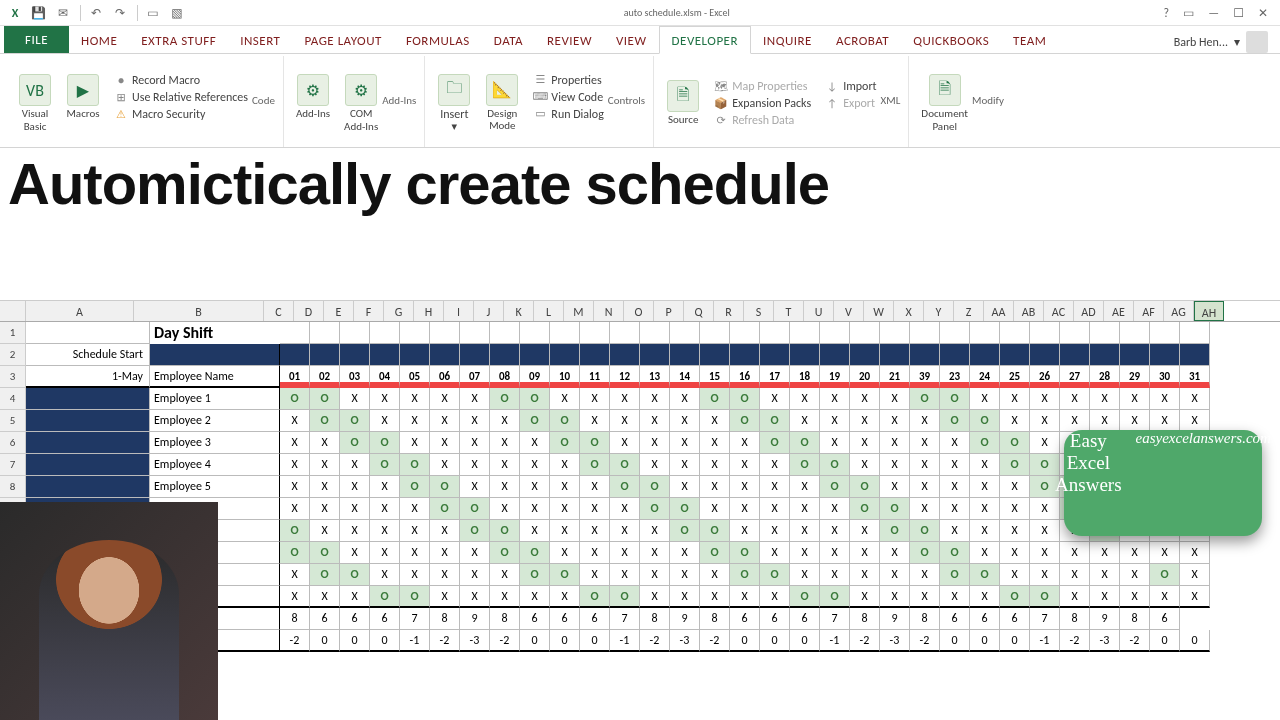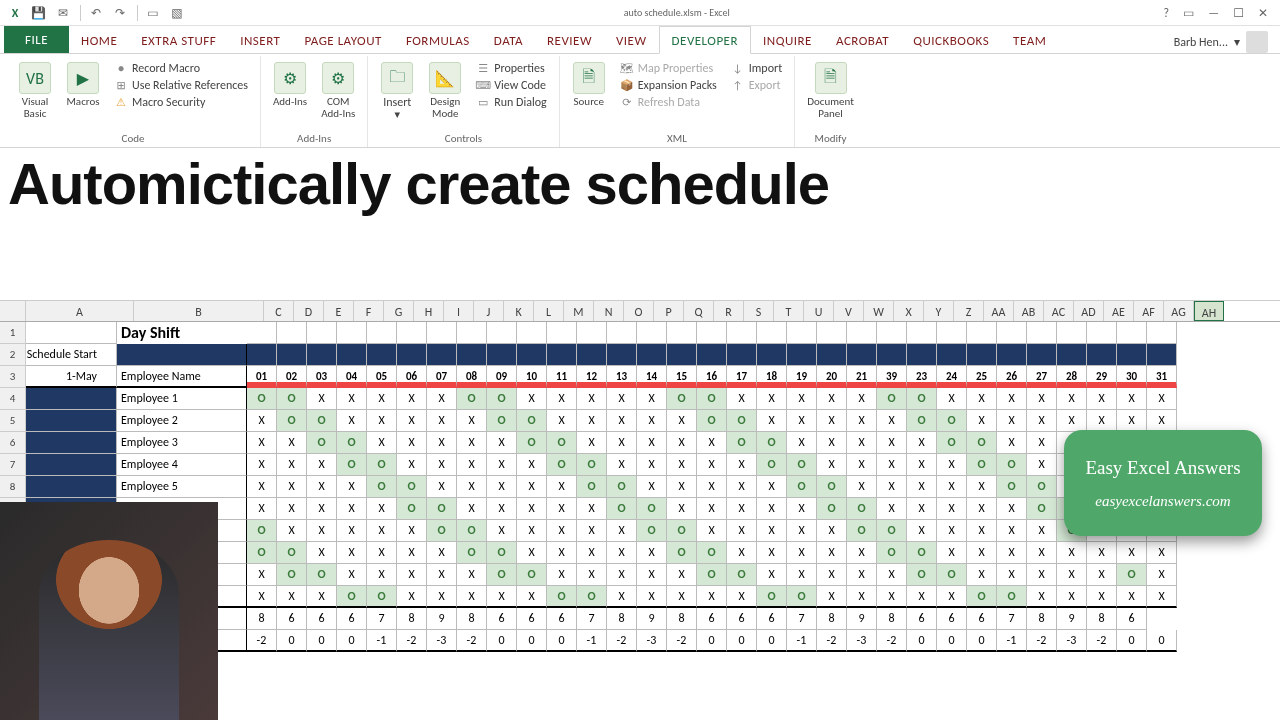--- a/index.html
+++ b/index.html
@@ -9,21 +9,21 @@
 .qat-sep{width:1px;height:16px;background:#ccc;margin:0 4px}
 .title-area{flex:1;text-align:center;color:#666;font-size:10px}
 .win-ctrl{display:flex;gap:14px;padding-right:8px;color:#666}
 .tabs{height:28px;background:#fff;display:flex;align-items:flex-end;padding-left:4px;border-bottom:1px solid #d4d4d4}
 .tab{padding:6px 12px 5px;font-size:13px;color:#7f1d1d;cursor:pointer;text-transform:uppercase;letter-spacing:.5px}
 .tab.file{background:#217346;color:#fff;padding:6px 21px}
 .tab.active{color:#217346;border:1px solid #d4d4d4;border-bottom:1px solid #fff;background:#fff;margin-bottom:-1px}
 .user-tab{margin-left:auto;display:flex;align-items:center;padding-right:12px;color:#444;font-size:12px;gap:6px}
 .avatar{width:22px;height:22px;background:#ddd;border-radius:2px}
 .ribbon{height:94px;background:#fff;display:flex;border-bottom:1px solid #d4d4d4;padding:2px 6px 0}
-.group{display:flex;flex-direction:column;align-items:center;padding:0 8px;border-right:1px solid #e5e5e5}
+.group{display:flex;align-items:center;padding:0 8px;border-right:1px solid #e5e5e5}
 .group-content{flex:1;display:flex;align-items:flex-start;gap:6px;padding-top:4px}
 .group-label{font-size:11px;color:#666;padding-bottom:2px}
 .big-btn{display:flex;flex-direction:column;align-items:center;gap:2px;padding:2px 4px;cursor:pointer;text-align:center;min-width:42px}
 .big-icon{width:32px;height:32px;background:#e8f0e4;border:1px solid #c5d9bc;border-radius:3px;display:flex;align-items:center;justify-content:center;color:#217346;font-size:16px}
 .big-label{font-size:11px;color:#444;line-height:1.1}
 .sub-col{display:flex;flex-direction:column;gap:1px}
 .sub-item{font-size:11px;color:#444;padding:1px 4px;cursor:pointer;display:flex;align-items:center;gap:4px;white-space:nowrap}
 .mini-icon{width:14px;height:14px;display:inline-flex;align-items:center;justify-content:center;color:#888;font-size:11px}
 .huge{position:absolute;top:150px;left:8px;right:8px;font-size:58px;font-weight:900;color:#111;font-family:Arial,sans-serif;letter-spacing:-1px;z-index:5;background:#fff}
 .sheet-area{position:absolute;top:300px;left:0;right:0;bottom:0}
@@ -31,33 +31,33 @@
 .rh-spacer{width:26px;background:#f0f0f0;border-right:1px solid #ccc}
 .ch{background:#f0f0f0;border-right:1px solid #ccc;text-align:center;color:#444;font-size:12px;line-height:22px}
 .ch.wA{width:108px}.ch.wB{width:130px}.ch.wd{width:30px}
 .ch.sel{background:#d5e3cf;border:1px solid #217346}
 .grid{display:flex}
 .row-headers{width:26px}
 .rh{height:22px;background:#f0f0f0;border-right:1px solid #ccc;border-bottom:1px solid #ccc;text-align:center;color:#444;font-size:11px;line-height:22px}
 .cells{flex:1}
 .row{display:flex;height:22px}
 .cell{border-right:1px solid #bbb;border-bottom:1px solid #bbb;text-align:center;font-size:12px;line-height:21px;background:#fff}
-.cA{width:91px;text-align:right;padding-right:19px;border-right:1px solid #bbb;border-bottom:1px solid #bbb;line-height:21px;background:#fff}
+.cA{width:124px;text-align:right;padding-right:6px;border-right:1px solid #bbb;border-bottom:1px solid #bbb;line-height:21px;background:#fff}
 .cB{width:130px;text-align:left;padding-left:4px;border-right:1px solid #000;border-bottom:1px solid #bbb;line-height:21px;background:#fff}
 .cd{width:30px}
 .hdr-navy{background:#1f3864!important;color:#1f3864}
 .title-cell{font-weight:bold;font-size:16px;text-align:left;padding-left:4px}
 .day-hdr{background:#fff;border-bottom:6px solid #ef4444;font-size:11px;font-weight:bold}
 .o-cell{background:#d5e8d5;color:#3a7a3a;font-weight:bold}
 .x-cell{background:#fff;color:#000}
 .thick-b{border-bottom:2px solid #000!important}
 .navy-col{background:#1f3864}
 .portrait{position:absolute;bottom:0;left:0;width:218px;height:218px;background:linear-gradient(135deg,#2a2a2a,#4a3a3a);z-index:10;display:flex;align-items:flex-end;justify-content:center}
 .portrait-fig{width:140px;height:180px;background:radial-gradient(ellipse 50px 55px at 50% 28%,#d4a98a 0%,#d4a98a 60%,transparent 61%),radial-gradient(ellipse 75px 70px at 50% 22%,#8a4a2a 0%,#8a4a2a 70%,transparent 71%),linear-gradient(#2a2a2a,#4a4a5a);border-radius:50% 50% 0 0/30% 30% 0 0}
-.badge{position:absolute;right:18px;top:430px;width:198px;height:106px;background:#4fa86a;border-radius:18px;box-shadow:0 6px 14px rgba(0,0,0,.4);z-index:10;color:#fff;text-align:center;display:flex;flex-direction:column;justify-content:center;gap:14px}
+.badge{position:absolute;right:18px;top:430px;width:198px;height:106px;background:#4fa86a;border-radius:18px;box-shadow:0 6px 14px rgba(0,0,0,.4);z-index:10;color:#fff;text-align:center;display:flex;flex-direction:row;justify-content:center;gap:14px}
 .badge-t{font-family:Georgia,serif;font-size:19px}
 .badge-u{font-family:Georgia,serif;font-style:italic;font-size:15px}
 </style>
 </head>
 <body>
 
 <div class="qat">
   <div class="qat-btn" style="color:#217346;font-weight:bold">X</div>
   <div class="qat-btn">💾</div>
   <div class="qat-btn">✉</div>

